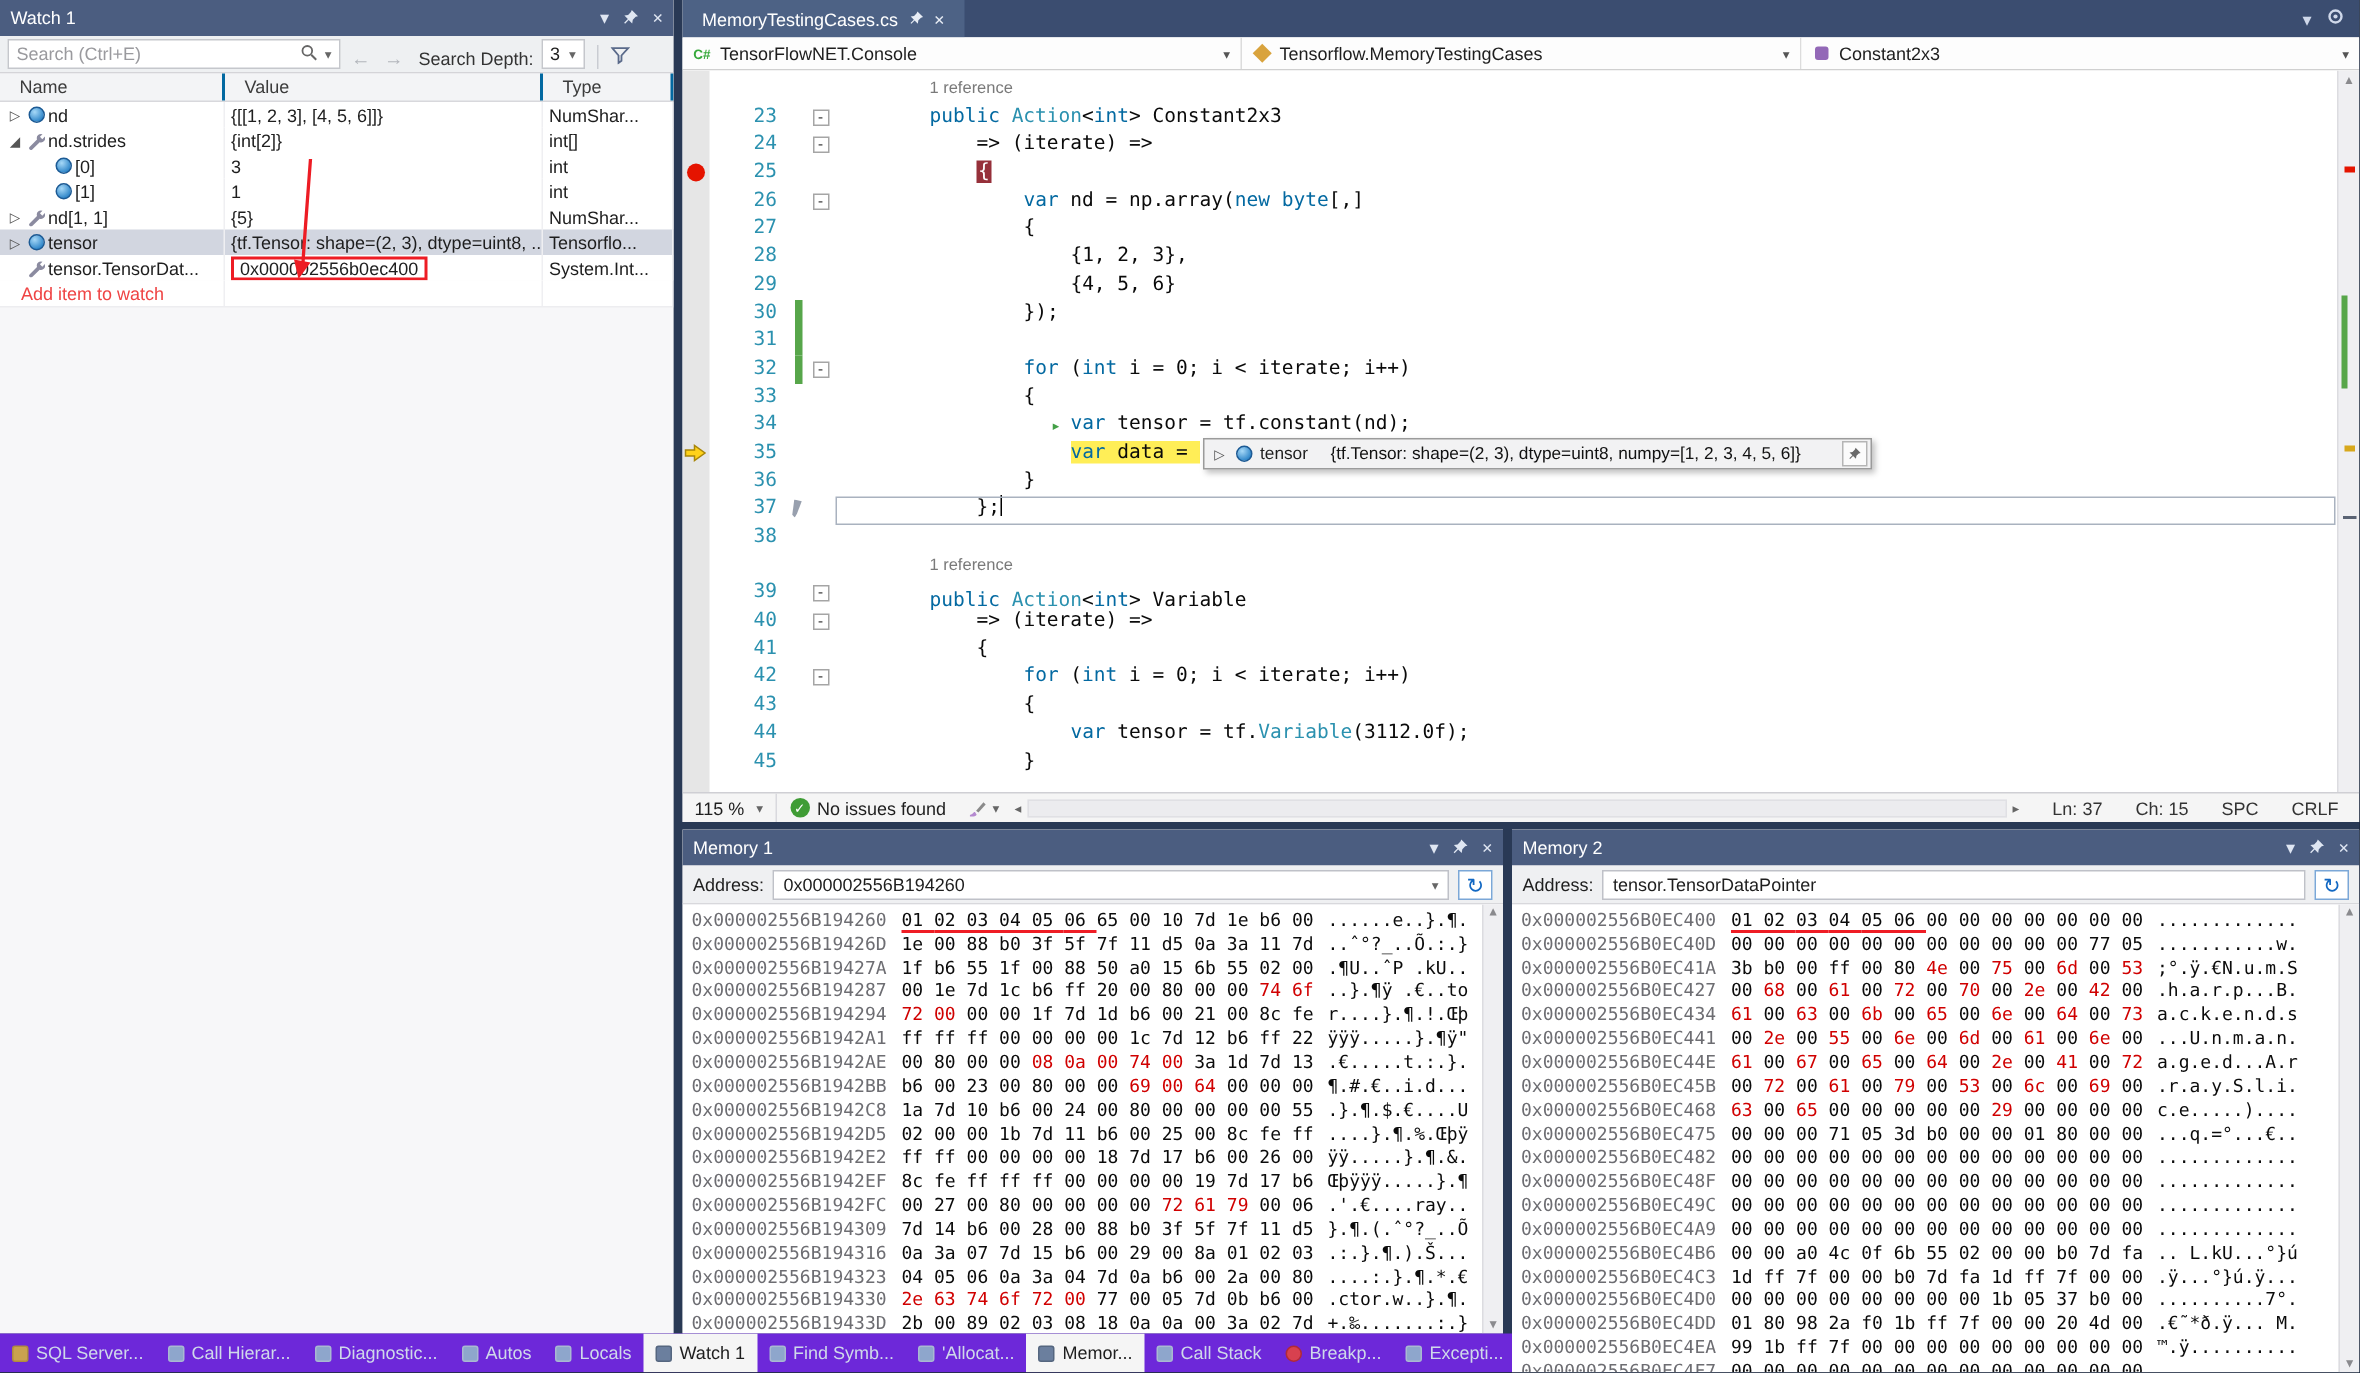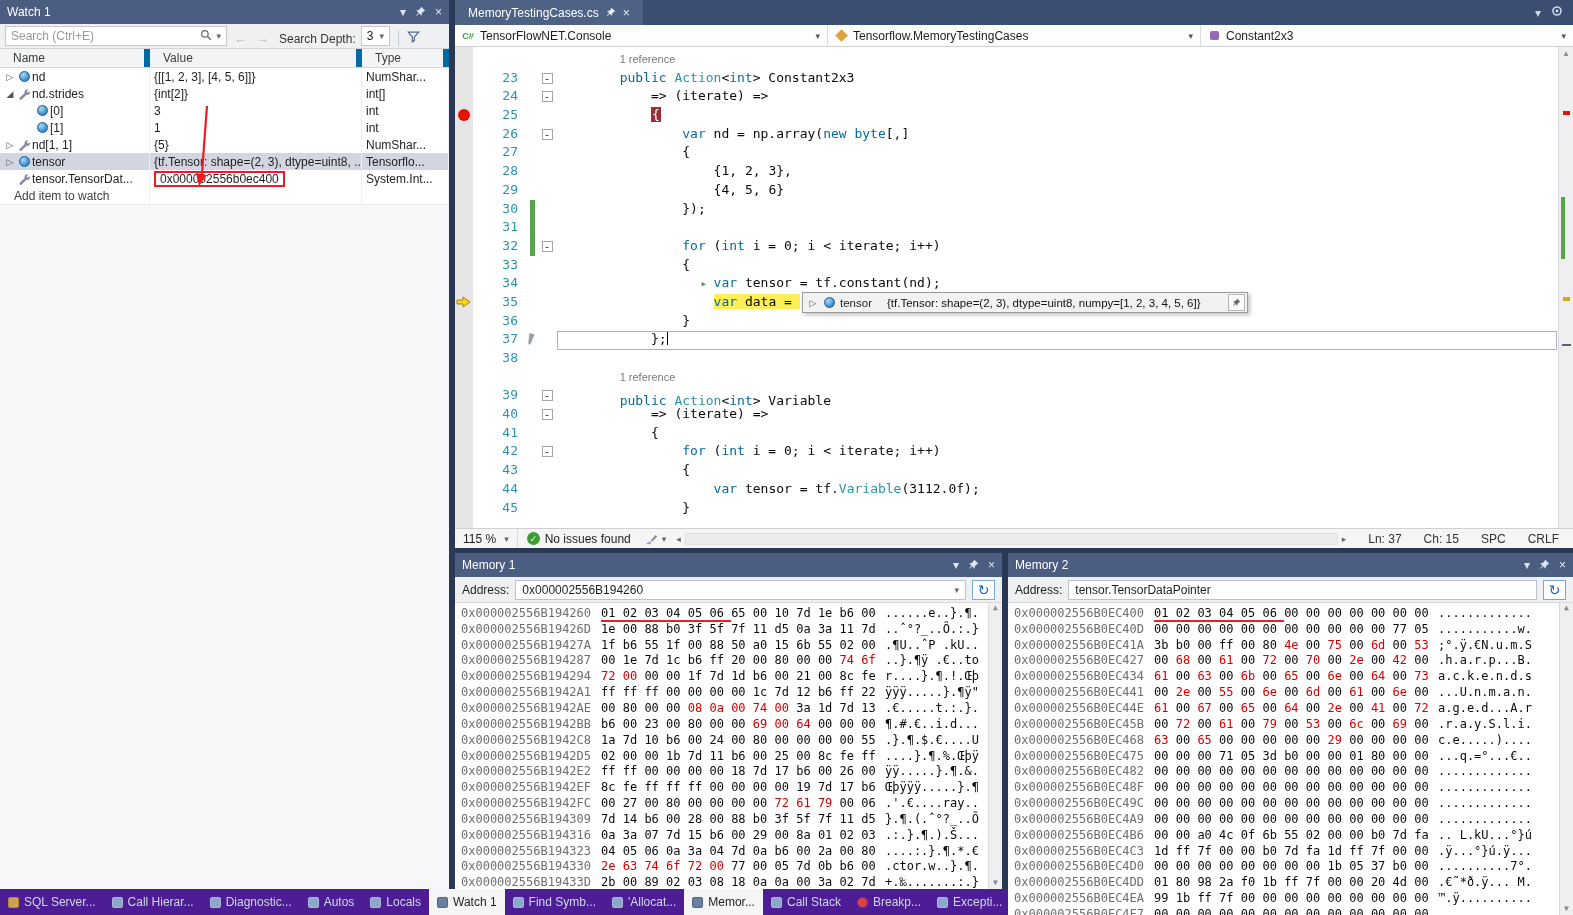--- a/index.html
+++ b/index.html
@@ -23,37 +23,37 @@
   align-items:center;padding:0 5px;gap:4px}
 .w-ph{color:#9a9a9e;flex:1;overflow:hidden;white-space:nowrap}
 .mini{font-size:9px;color:#666}
 .nav-arrow{color:#b3b6bc;font-size:13px;padding:0 2px}
 .dep-label{color:#333;margin-left:3px}
 .dep-combo{height:20px;border:1px solid #c5c7cc;background:#fff;display:flex;align-items:center;
   gap:6px;padding:0 5px}
 .vsep{width:1px;height:16px;background:#c9ccd2;margin:0 3px}
 .w-grid-h{height:19px;display:flex;background:#f3f4f6;border-bottom:1px solid #d8d8dc;
   color:#3c3c3c;font-size:12px;flex:0 0 auto}
-.w-grid-h>div{border-right:6px solid #0369a1;padding:2px 4px 0 13px;overflow:hidden}
+.w-grid-h>div{border-right:2px solid #0369a1;padding:2px 4px 0 13px;overflow:hidden}
 .wcol-name{width:150px;flex:0 0 auto}
 .wcol-value{width:212px;flex:0 0 auto}
 .wcol-type{flex:1}
 .w-rows{flex:0 0 auto;background:#fff}
 .w-row{height:17px;display:flex;align-items:center;background:#fff;font-size:12px}
 .w-row.sel{background:#d2d6e0}
 .w-row .c{height:100%;display:flex;align-items:center;padding:0 4px;
   border-right:1px solid #efeff2;overflow:hidden;white-space:nowrap}
 .expander{display:inline-block;width:12px;font-size:9px;color:#555;text-align:center;flex:0 0 auto}
 .expander.childpad{width:30px}
 .wicon{display:inline-flex;width:16px;justify-content:center;align-items:center;flex:0 0 auto}
 .ic-sphere{display:inline-block;width:11px;height:11px;border-radius:50%;
   background:radial-gradient(circle at 35% 30%,#a6d8f7,#2f86c9 75%);border:1px solid #1c5a94}
 .wname{overflow:hidden;text-overflow:ellipsis}
 .vbox{border:2px solid #ed1c24;padding:0 4px;line-height:12px}
-.addrow .addlbl{color:#404040;padding-left:10px}
+.addrow .addlbl{color:#ef4444;padding-left:10px}
 .w-empty{flex:1;background:#f7f7f9;border-top:1px solid #ededf0}
 .ann-arrow{position:absolute;pointer-events:none;z-index:20}
 
 
 #editor-panel{left:455px;top:0;width:1118px;height:548px;background:#fff}
 .tabstrip{height:25px;background:#3b4d70;display:flex;align-items:stretch;flex:0 0 auto}
 .doc-tab{background:#4d6285;color:#fff;display:flex;align-items:center;padding:0 13px;gap:7px;
   font-size:12px}
 .doc-tab .x{font-size:12px;color:#e8edf5}
 .ts-right{margin-left:auto;display:flex;align-items:center;gap:10px;padding:0 10px;color:#cfd8ea}
@@ -130,21 +130,21 @@
 .haddr{color:#6d6d72;width:140px;flex:0 0 auto}
 .hbytes{width:284px;flex:0 0 auto;color:#0b0b0b}
 .hascii{color:#0b0b0b}
 .hb-red{color:#d00000}
 .ann-ul{border-bottom:2px solid #ef1d25}
 .m-scroll{position:absolute;right:0;top:0;bottom:0;width:14px;background:#efeff2;
   border-left:1px solid #dcdce0;font-size:8px;color:#8a8a8e;text-align:center}
 .m-scroll .dn{position:absolute;bottom:2px;left:0;right:0}
 
 
-#taskbar{position:absolute;left:0;top:889px;width:1008px;height:26px;background:#4c1d95;
+#taskbar{position:absolute;left:0;top:889px;width:1008px;height:26px;background:#6d28d9;
   display:flex;align-items:stretch;overflow:hidden}
 .tb-tab{display:flex;align-items:center;gap:5px;padding:0 8px;color:#cfd8ea;font-size:12px;
   white-space:nowrap}
 .tb-tab.active{background:#f5f5f5;color:#1e1e1e}
 .tb-ic{width:11px;height:11px;background:#8ea6cc;border:1px solid #a9b8d2;border-radius:2px;
   display:inline-block;flex:0 0 auto}
 .tb-tab.active .tb-ic{background:#6b7f9e;border-color:#55667f}
 .tb-ic.gold{background:#caa24f;border-color:#b08c3e}
 .tb-ic.reddot{background:#d8414f;border-color:#b02a38;border-radius:50%}
 </style>

